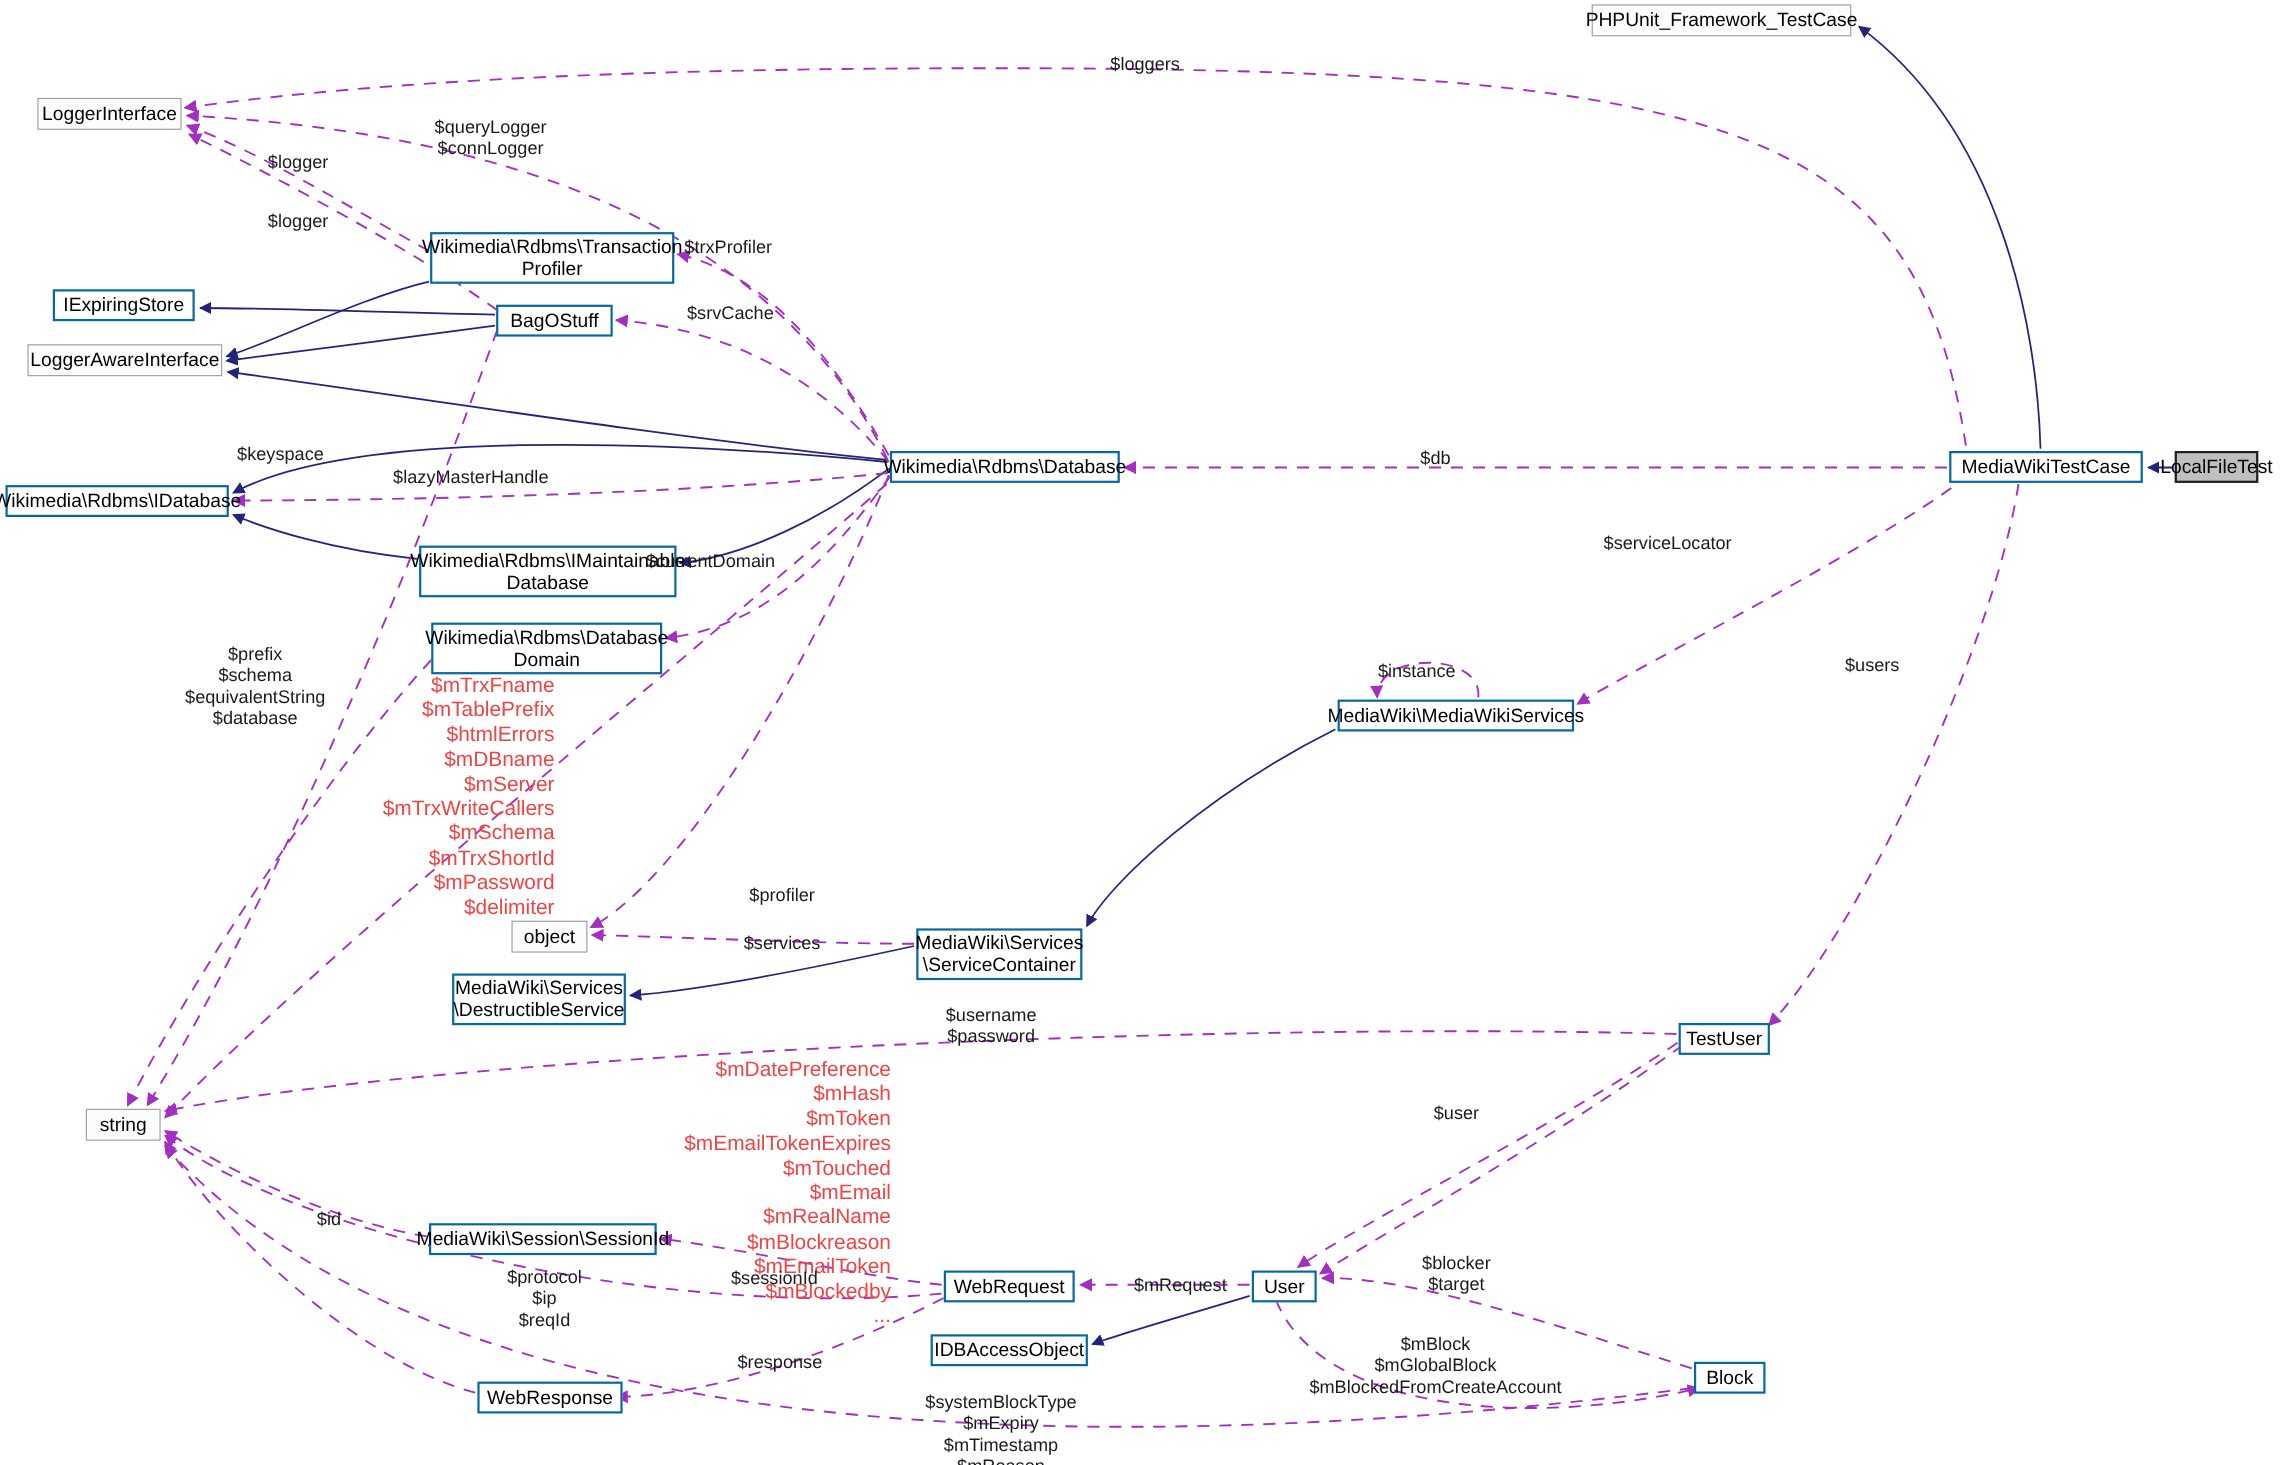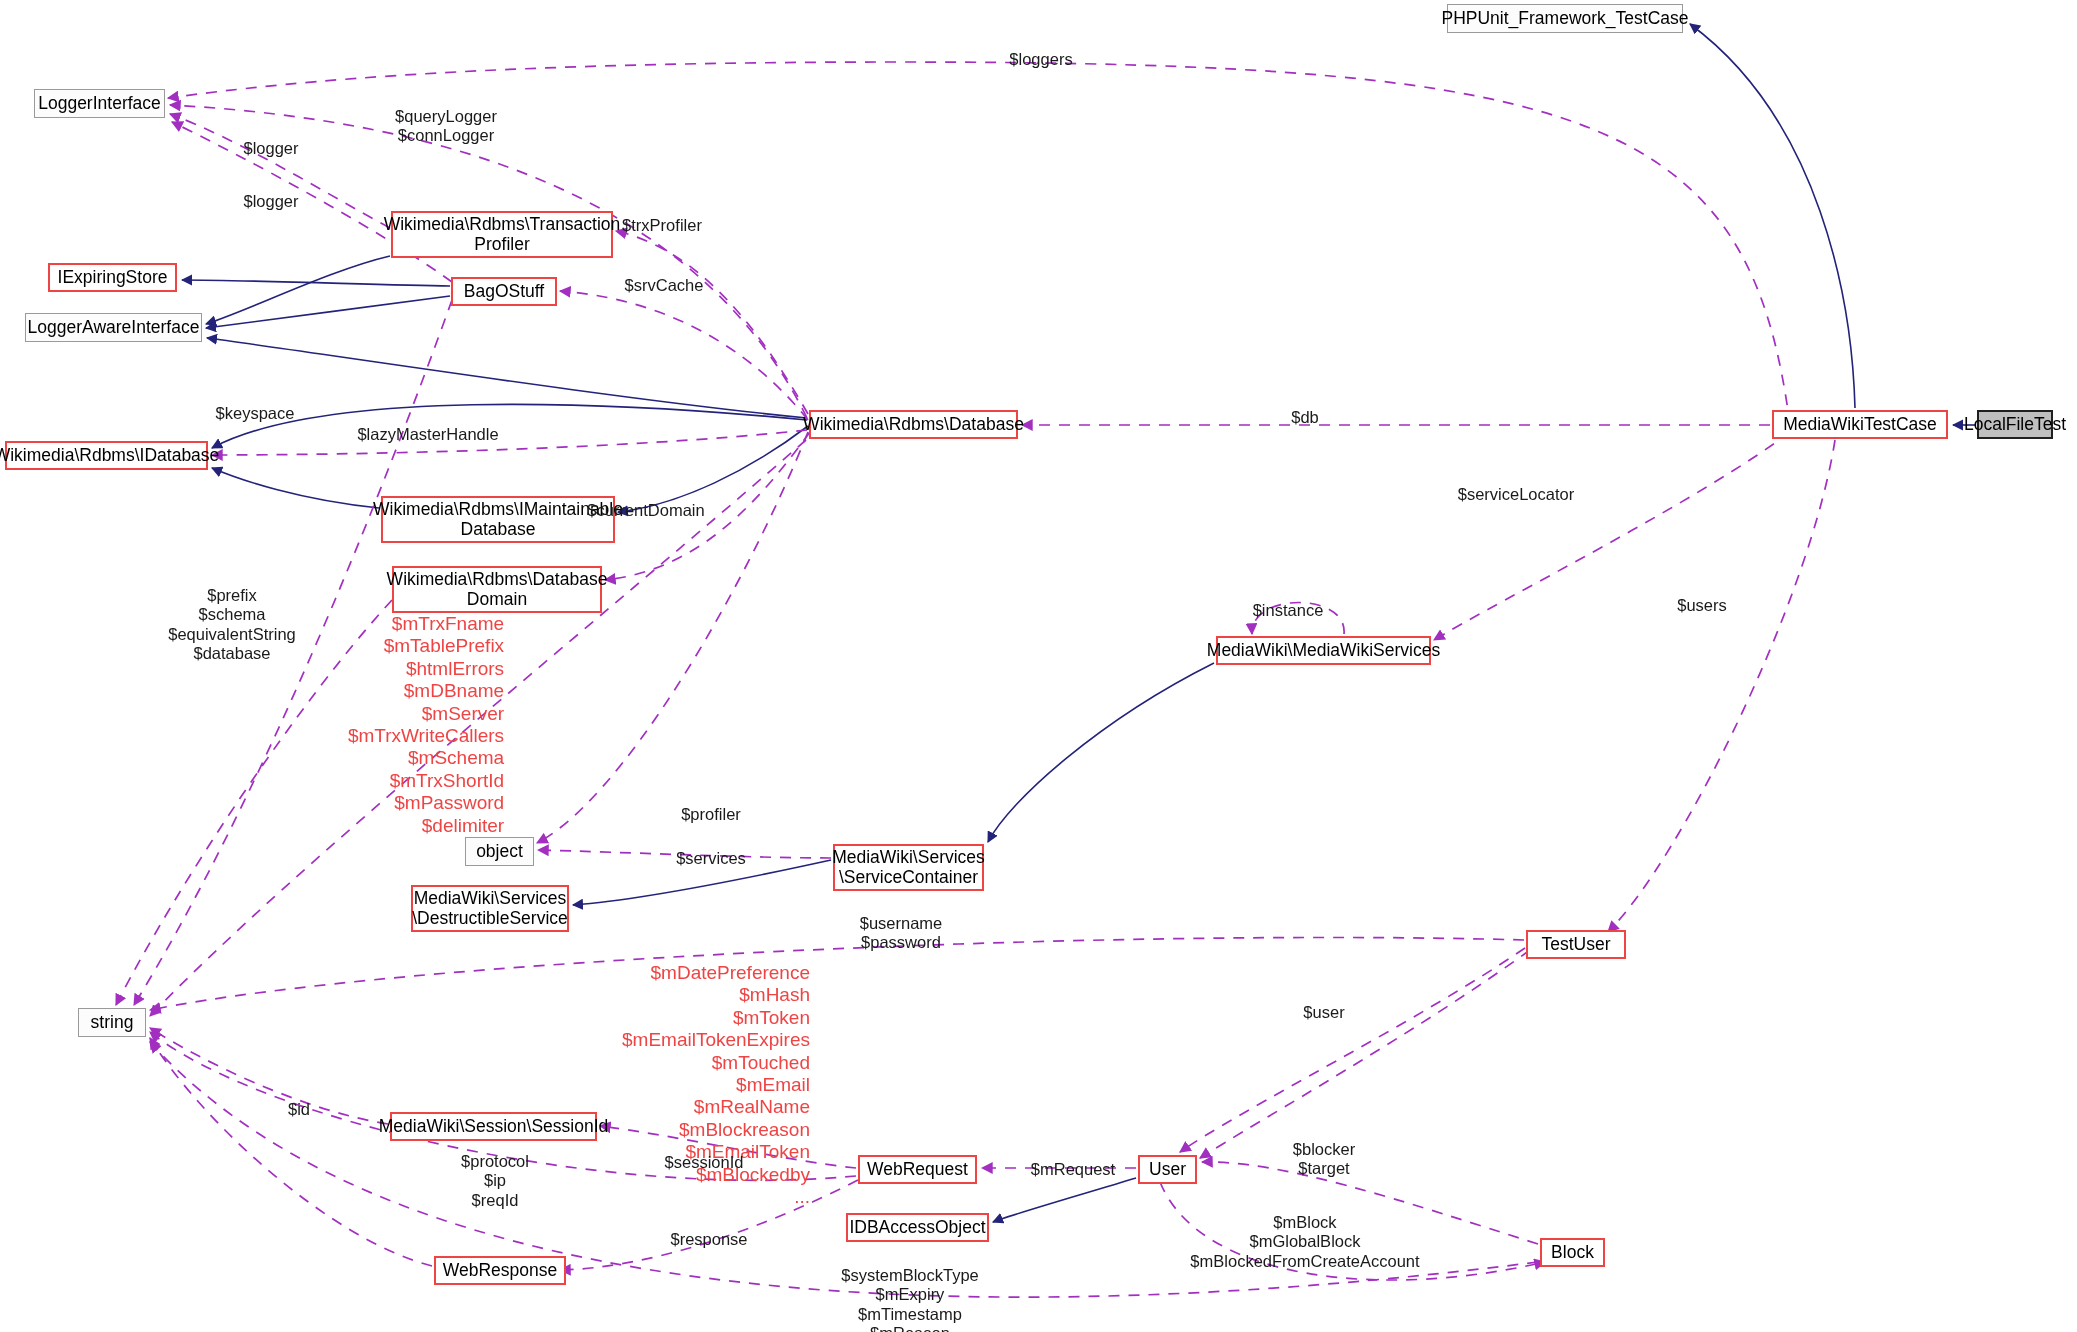--- a/index.html
+++ b/index.html
@@ -29,21 +29,21 @@
     justify-content: center;
     text-align: center;
     line-height: 1.12;
     font-size: 17.5px;
     color: #000000;
     background: #ffffff;
     border: 1px solid #404040;
     white-space: pre-line;
     z-index: 5;
   }
-  .node.thick   { border: 2px solid #ef4444; }
+  .node.thick   { border: 2px solid #0369a1; }
   .node.thin    { border: 1px solid #9a9a9a; background: #fcfcfc; }
   .node.current { border: 2px solid #1f1f1f; background: #bfbfbf; }
   .elabel {
     position: absolute;
     font-size: 16.5px;
     color: #1a1a1a;
     text-align: center;
     line-height: 1.18;
     white-space: pre-line;
     z-index: 6;
@@ -177,21 +177,21 @@
     <div class="node thick" style="left: 381px; top: 496px; width: 234px; height: 47px;">Wikimedia\Rdbms\IMaintainable
 Database</div>
     <div class="node thick" style="left: 392px; top: 566px; width: 210px; height: 47px;">Wikimedia\Rdbms\Database
 Domain</div>
     <div class="node thick" style="left: 1216px; top: 636px; width: 215px; height: 29px;">MediaWiki\MediaWikiServices</div>
     <div class="node thin" style="left: 465px; top: 837px; width: 69px; height: 29px;">object</div>
     <div class="node thick" style="left: 833px; top: 844px; width: 151px; height: 47px;">MediaWiki\Services
 \ServiceContainer</div>
     <div class="node thick" style="left: 411px; top: 885px; width: 158px; height: 47px;">MediaWiki\Services
 \DestructibleService</div>
-    <div class="node thick" style="left: 1526px; top: 930px; width: 100px; height: 29px;">TestUser</div>
+    <div class="node thick" style="left: 1526px; top: 930px; width: 83px; height: 29px;">TestUser</div>
     <div class="node thin" style="left: 78px; top: 1008px; width: 68px; height: 29px; text-align: right;">string</div>
     <div class="node thick" style="left: 390px; top: 1112px; width: 207px; height: 29px;">MediaWiki\Session\SessionId</div>
     <div class="node thick" style="left: 858px; top: 1155px; width: 119px; height: 29px;">WebRequest</div>
     <div class="node thick" style="left: 1138px; top: 1155px; width: 59px; height: 29px;">User</div>
     <div class="node thick" style="left: 1540px; top: 1238px; width: 65px; height: 29px;">Block</div>
     <div class="node thick" style="left: 846px; top: 1213px; width: 143px; height: 29px;">IDBAccessObject</div>
     <div class="node thick" style="left: 434px; top: 1256px; width: 132px; height: 29px;">WebResponse</div>
     <div class="elabel" style="left: 1041px; top: 50px; transform: translateX(-50%);">$loggers</div>
     <div class="elabel" style="left: 446px; top: 107px; transform: translateX(-50%);">$queryLogger
 $connLogger</div>

